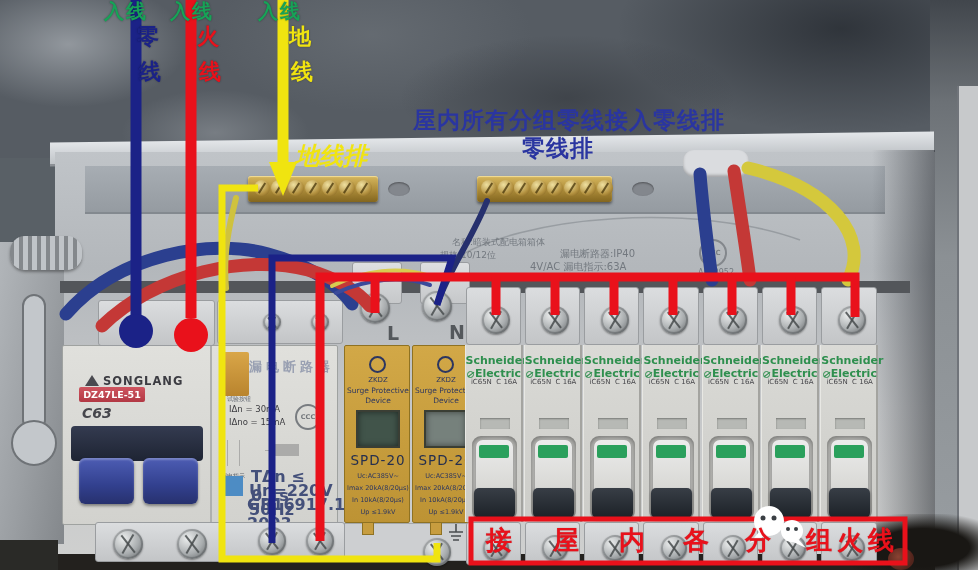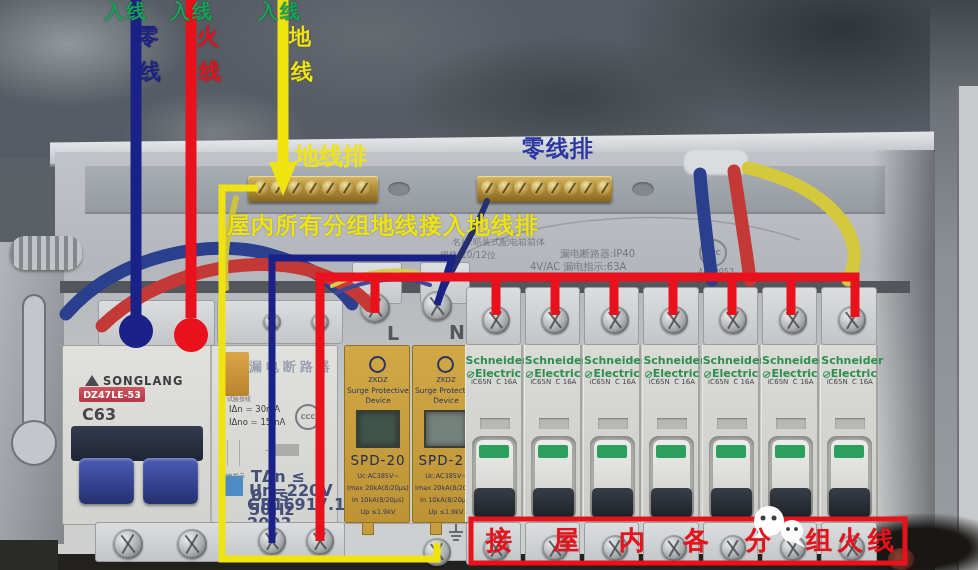--- a/index.html
+++ b/index.html
@@ -65,21 +65,21 @@
     background:rgba(72,76,78,.85);transform:translateX(-50%) rotate(30deg);}
   .screw::after{transform:translateX(-50%) rotate(-38deg);}
   
   .rcd{left:62px;top:345px;width:276px;height:180px;background:linear-gradient(#e0e0dc,#d2d2ce);
     border:1px solid #9fa2a0;border-radius:2px;}
   .rcd .tri{left:22px;top:29px;width:0;height:0;border-left:7px solid transparent;
     border-right:7px solid transparent;border-bottom:11px solid #4a4a50;}
   .rcd .brand{left:40px;top:28px;font-size:11.5px;font-weight:bold;color:#3c3c42;letter-spacing:1px;}
   .rcd .band{left:16px;top:41px;width:66px;height:15px;background:linear-gradient(#cf5560,#b23844);
     border-radius:2px;color:#fff;font-size:9.5px;font-weight:bold;text-align:center;line-height:15px;}
-  .rcd .c63{left:19px;top:59px;font-size:16px;font-weight:bold;color:#46464c;}
+  .rcd .c63{left:19px;top:59px;font-size:14px;font-weight:bold;color:#46464c;font-style:italic;}
   .rcd .divider{left:147px;top:0;width:2px;height:180px;background:#aeb0ae;}
   .sticker-o{left:160px;top:6px;width:26px;height:44px;background:linear-gradient(#d9a648,#b9842e);border-radius:2px;}
   .sticker-b{left:162px;top:130px;width:18px;height:20px;background:#4d8cc4;}
   .rcd .mtitle{left:186px;top:12px;font-size:13px;color:#99a0b2;letter-spacing:4px;font-weight:bold;}
   .rcd .tiny{font-size:6px;color:#5e646e;}
   .rcd .spec{font-size:8.5px;color:#3c3c40;}
   .rcd .spec2{font-size:16px;color:#44507a;font-weight:bold;}
   .rcd .ccc2{left:232px;top:58px;width:26px;height:26px;border-radius:50%;border:2px solid #787c80;
     color:#73777b;font-size:6.5px;font-weight:bold;text-align:center;line-height:22px;}
   .rcd .diag{left:162px;top:90px;width:116px;height:34px;
@@ -223,21 +223,21 @@
       <div class="screw" style="left: 720.35px; top: 535px; width: 26px; height: 26px;"></div>
       <div class="cap" style="position: absolute; left: 762px; top: 522px; width: 55.3px; height: 43px;"></div>
       <div class="screw" style="left: 779.65px; top: 535px; width: 26px; height: 26px;"></div>
       <div class="cap" style="position: absolute; left: 821.3px; top: 522px; width: 55.3px; height: 43px;"></div>
       <div class="screw" style="left: 838.95px; top: 535px; width: 26px; height: 26px;"></div>
     </div>
 
   <div class="abs rcd z15">
     <div class="abs tri"></div>
     <div class="abs brand">SONGLANG</div>
-    <div class="abs band">DZ47LE-53</div>
+    <div class="abs band">DZ47LE-51</div>
     <div class="abs c63">C63</div>
     <div class="abs divider"></div>
     <div class="abs sticker-o"></div>
     <div class="abs mtitle">漏电断路器</div>
     <div class="abs tiny" style="left:164px;top:49px;">试验按钮</div>
     <div class="abs spec" style="left:166px;top:58px;">IΔn  =  30mA</div>
     <div class="abs spec" style="left:166px;top:71px;">IΔno =  15mA</div>
     <div class="abs ccc2">CCC</div>
     <div class="abs diag"></div>
     <div class="abs tiny" style="left:158px;top:126px;">漏电指示</div>
@@ -420,23 +420,23 @@
       <div class="t t-green z50" style="position: absolute; left: 104px; top: 1px;">入线</div>
       <div class="t t-char t-navy z50" style="position: absolute; left: 137px; top: 25px;">零</div>
       <div class="t t-char t-navy z50" style="position: absolute; left: 139px; top: 60px;">线</div>
       <div class="t t-green z50" style="position: absolute; left: 170px; top: 1px;">入线</div>
       <div class="t t-char t-red z50" style="position: absolute; left: 197px; top: 25px;">火</div>
       <div class="t t-char t-red z50" style="position: absolute; left: 199px; top: 60px;">线</div>
       <div class="t t-green z50" style="position: absolute; left: 258px; top: 1px;">入线</div>
       <div class="t t-char t-yellow z50" style="position: absolute; left: 289px; top: 25px;">地</div>
       <div class="t t-char t-yellow z50" style="position: absolute; left: 291px; top: 60px;">线</div>
     </div>
-  <div class="t t-yellow z50" style="left:295px;top:144px;font-size:24px;">地线排</div>
+  <div class="t t-yellow z50" style="left:295px;top:144px;font-size:24px;font-style:italic;">地线排</div>
+  <div class="t t-note-blue z50" style="left:413px;top:108px;">屋内所有分组零线接入零线排</div>
   <div class="t t-note-blue z50" style="left:522px;top:136px;">零线排</div>
-  <div class="t t-note-yellow z50" style="left:227px;top:213px;">屋内所有分组地线接入地线排</div>
   <div id="branch-chars">
       <div class="t t-bchar z50" style="position: absolute; left: 486px; top: 527px;">接</div>
       <div class="t t-bchar z50" style="position: absolute; left: 553px; top: 527px;">屋</div>
       <div class="t t-bchar z50" style="position: absolute; left: 619px; top: 527px;">内</div>
       <div class="t t-bchar z50" style="position: absolute; left: 683px; top: 527px;">各</div>
       <div class="t t-bchar z50" style="position: absolute; left: 745px; top: 527px;">分</div>
       <div class="t t-bchar z50" style="position: absolute; left: 806px; top: 527px;">组</div>
       <div class="t t-bchar z50" style="position: absolute; left: 837px; top: 527px;">火</div>
       <div class="t t-bchar z50" style="position: absolute; left: 868px; top: 527px;">线</div>
     </div>

